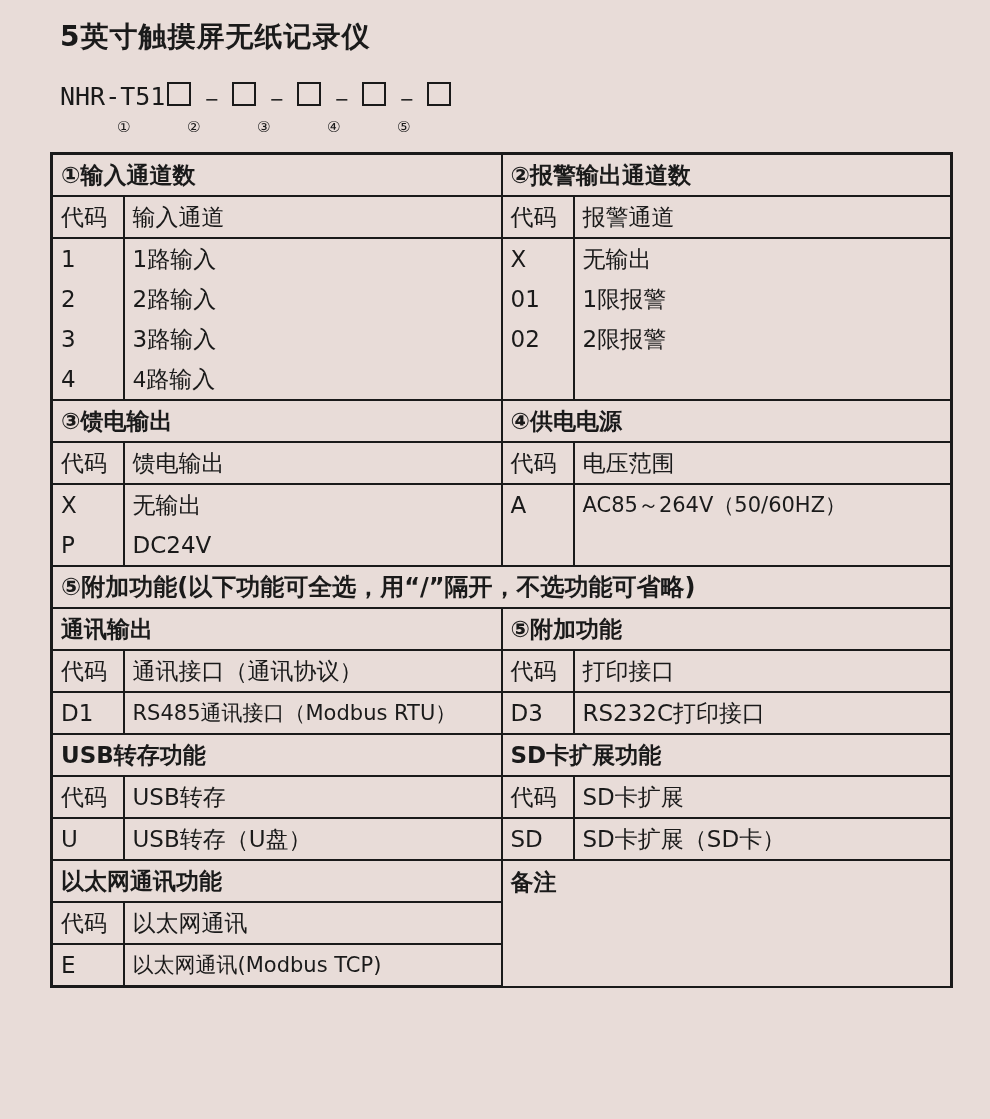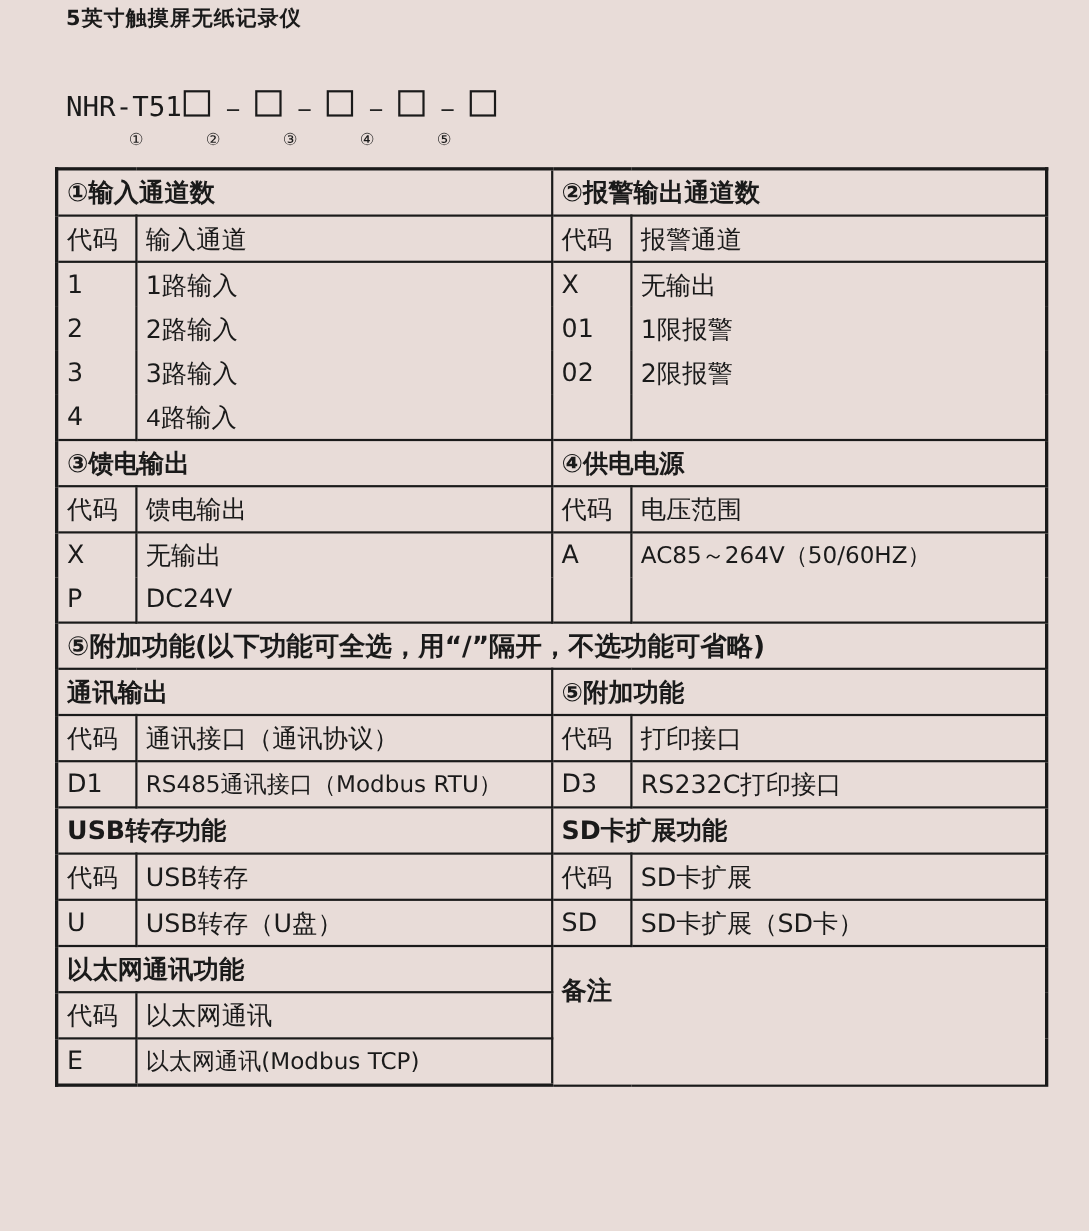--- a/index.html
+++ b/index.html
@@ -16,22 +16,22 @@
   }
   .page {
     position: relative;
     width: 990px;
     height: 1119px;
     box-sizing: border-box;
   }
   .title {
     position: absolute;
     left: 60px;
-    top: 4px;
-    font-size: 19px;
+    top: 18px;
+    font-size: 28px;
     font-weight: bold;
     letter-spacing: 1px;
     font-family: "DejaVu Sans", "Liberation Sans", sans-serif;
   }
   .model-line {
     position: absolute;
     left: 60px;
     top: 82px;
     font-size: 25px;
     font-family: "DejaVu Sans Mono", "Liberation Mono", monospace;
@@ -233,21 +233,21 @@
       </tr>
       <tr>
         <td class="code-cell mono" style="border-left:3px solid #1a1a1a;">U</td>
         <td class="val-cell">USB转存（U盘）</td>
         <td class="code-cell mono">SD</td>
         <td class="val-cell thickR">SD卡扩展（SD卡）</td>
       </tr>
 
       <tr>
         <td class="hdr thickL" colspan="2">以太网通讯功能</td>
-        <td class="hdr thickR" colspan="2" rowspan="3" style="vertical-align:top;padding-top:24px;">备注</td>
+        <td class="hdr thickR" colspan="2" rowspan="3" style="vertical-align:top;padding-top:6px;">备注</td>
       </tr>
       <tr>
         <td class="code-cell thickL">代码</td>
         <td class="val-cell">以太网通讯</td>
       </tr>
       <tr>
         <td class="code-cell mono thickB" style="border-left:3px solid #1a1a1a;border-bottom:3px solid #1a1a1a;">E</td>
         <td class="val-cell thickB" style="border-bottom:3px solid #1a1a1a;font-size:21px;">以太网通讯(Modbus TCP)</td>
       </tr>
     </tbody>

